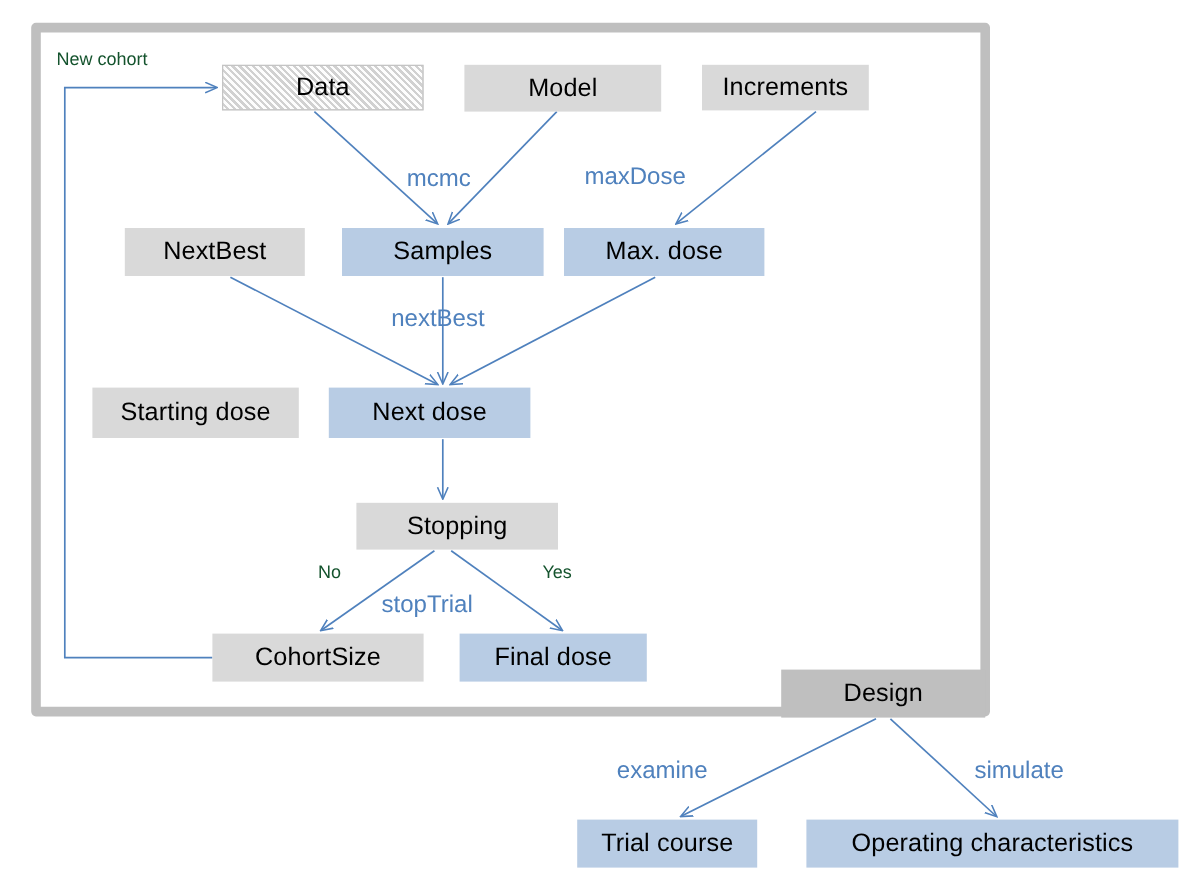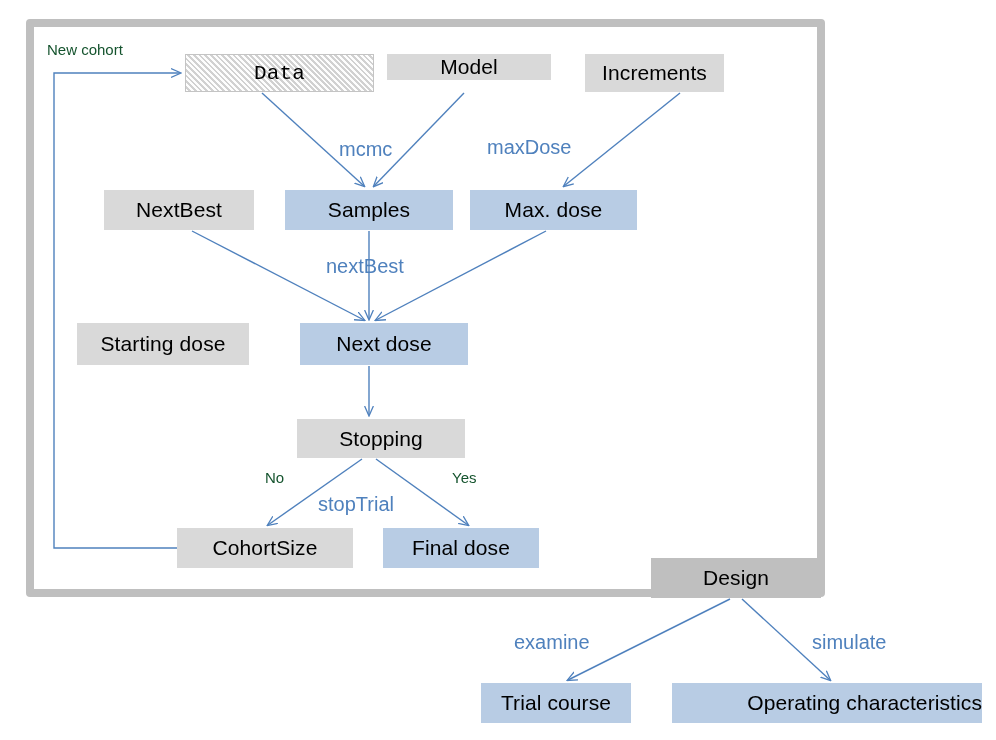--- a/index.html
+++ b/index.html
@@ -114,24 +114,24 @@
       <path d="M376,459 L468,525"></path>
 
       <path d="M730,599 L568,680"></path>
 
       <path d="M742,599 L830,680"></path>
     </g>
   </svg>
 
   <div class="plain-label" style="left:47px; top:41px;">New cohort</div>
 
-  <div class="node hatched" style="left:185px; top:54px; width:189px; height:38px;font-family:Liberation Mono, monospace;">
+  <div class="node hatched" style="left:185px; top:54px; width:168px; height:38px;">
     <span>Data</span>
   </div>
-  <div class="node gray" style="left:387px; top:54px; width:164px; height:26px;">
+  <div class="node gray" style="left:387px; top:54px; width:164px; height:39px;">
     <span>Model</span>
   </div>
   <div class="node gray" style="left:585px; top:54px; width:139px; height:38px;">
     <span>Increments</span>
   </div>
 
   <div class="edge-label" style="left:339px; top:138px;">mcmc</div>
   <div class="edge-label" style="left:487px; top:136px;">maxDose</div>
 
   <div class="node gray" style="left:104px; top:190px; width:150px; height:40px;">
@@ -142,21 +142,21 @@
   </div>
   <div class="node blue" style="left:470px; top:190px; width:167px; height:40px;">
     <span>Max. dose</span>
   </div>
 
   <div class="edge-label" style="left:326px; top:255px;">nextBest</div>
 
   <div class="node gray" style="left:77px; top:323px; width:172px; height:42px;">
     <span>Starting dose</span>
   </div>
-  <div class="node blue" style="left:300px; top:323px; width:168px; height:42px;">
+  <div class="node blue" style="left:274px; top:323px; width:168px; height:42px;">
     <span>Next dose</span>
   </div>
 
   <div class="node gray" style="left:285px; top:419px; width:168px; height:39px;margin-left:12px;">
     <span>Stopping</span>
   </div>
 
   <div class="plain-label" style="left:265px; top:469px;">No</div>
   <div class="plain-label" style="left:452px; top:469px;">Yes</div>
   <div class="edge-label" style="left:318px; top:493px;">stopTrial</div>
@@ -171,17 +171,17 @@
   <div class="node darkgray" style="left:651px; top:558px; width:170px; height:40px;">
     <span>Design</span>
   </div>
 
   <div class="edge-label" style="left:514px; top:631px;">examine</div>
   <div class="edge-label" style="left:812px; top:631px;">simulate</div>
 
   <div class="node blue" style="left:481px; top:683px; width:150px; height:40px;">
     <span>Trial course</span>
   </div>
-  <div class="node blue" style="left:672px; top:683px; width:310px; height:40px;justify-content:flex-end;">
+  <div class="node blue" style="left:672px; top:683px; width:310px; height:40px;">
     <span>Operating characteristics</span>
   </div>
 
 </div>
 
 </body></html>

